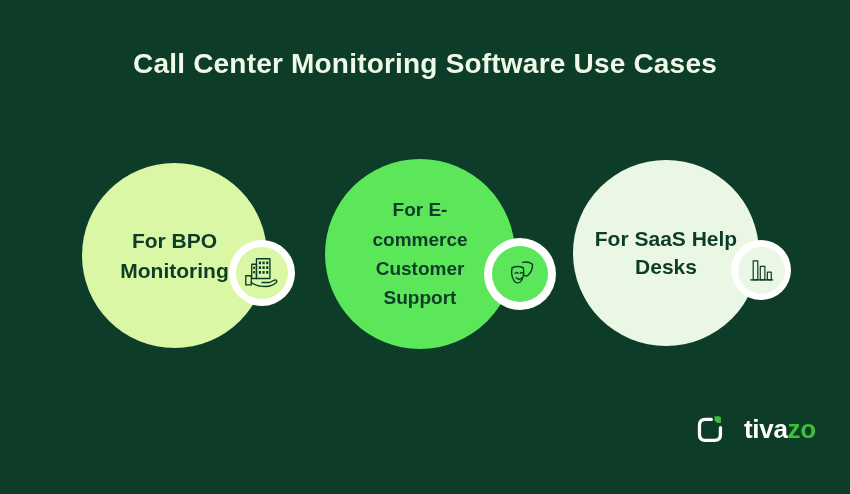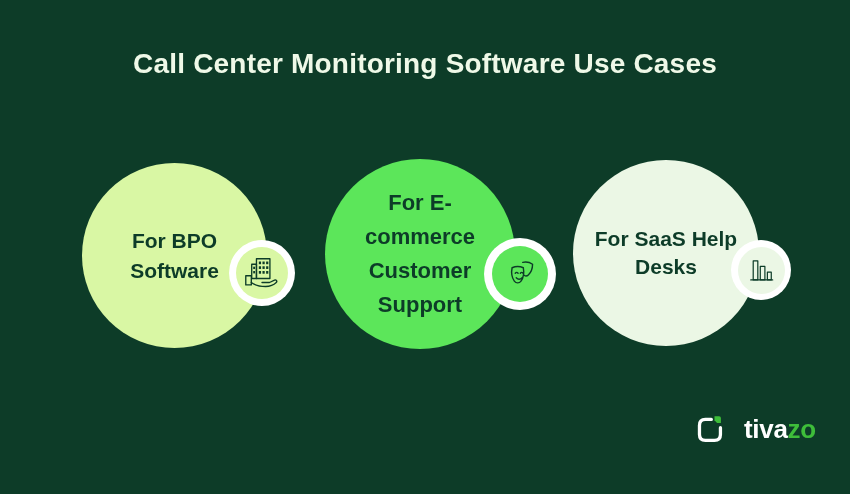--- a/index.html
+++ b/index.html
@@ -42,21 +42,21 @@
     justify-content:center;
     text-align:center;
     color:var(--dark-text);
     font-weight:bold;
   }
   .c1{left:82px;top:163px;width:185px;height:185px;background:var(--circle1-fill);}
   .c2{left:325px;top:159px;width:190px;height:190px;background:var(--circle2-fill);}
   .c3{left:573px;top:160px;width:186px;height:186px;background:var(--circle3-fill);justify-content:center;}
   .circle-label{display:inline-block;}
   .c1 .circle-label{max-width:140px;font-size:21px;line-height:1.42;}
-  .c2 .circle-label{max-width:112px;font-size:22px;line-height:1.55;}
+  .c2 .circle-label{max-width:112px;font-size:19px;line-height:1.55;}
   .c3 .circle-label{max-width:150px;font-size:21px;line-height:1.35;}
   .badge{
     position:absolute;
     border-radius:50%;
     background:var(--badge-ring);
     display:flex;
     align-items:center;
     justify-content:center;
   }
   .b1{left:229px;top:240px;width:66px;height:66px;}
@@ -100,21 +100,21 @@
 </head>
 <body>
 
 <div class="canvas">
 
   <h1 class="title">
     <span class="title-inner">Call Center Monitoring Software Use Cases</span>
   </h1>
 
   <div class="circle c1">
-    <span class="circle-label">For BPO Software</span>
+    <span class="circle-label">For BPO Monitoring</span>
   </div>
   <div class="badge b1">
     <span class="badge-inner">
       <svg class="icon-svg" width="38" height="38" viewBox="0 0 48 48">
         <rect x="17" y="6" width="17" height="25"></rect>
         <rect x="11" y="13" width="6" height="18"></rect>
         <rect class="win" x="20" y="9.5" width="2.8" height="3.4"></rect>
         <rect class="win" x="24.6" y="9.5" width="2.8" height="3.4"></rect>
         <rect class="win" x="29.2" y="9.5" width="2.8" height="3.4"></rect>
         <rect class="win" x="20" y="15.5" width="2.8" height="3.4"></rect>

